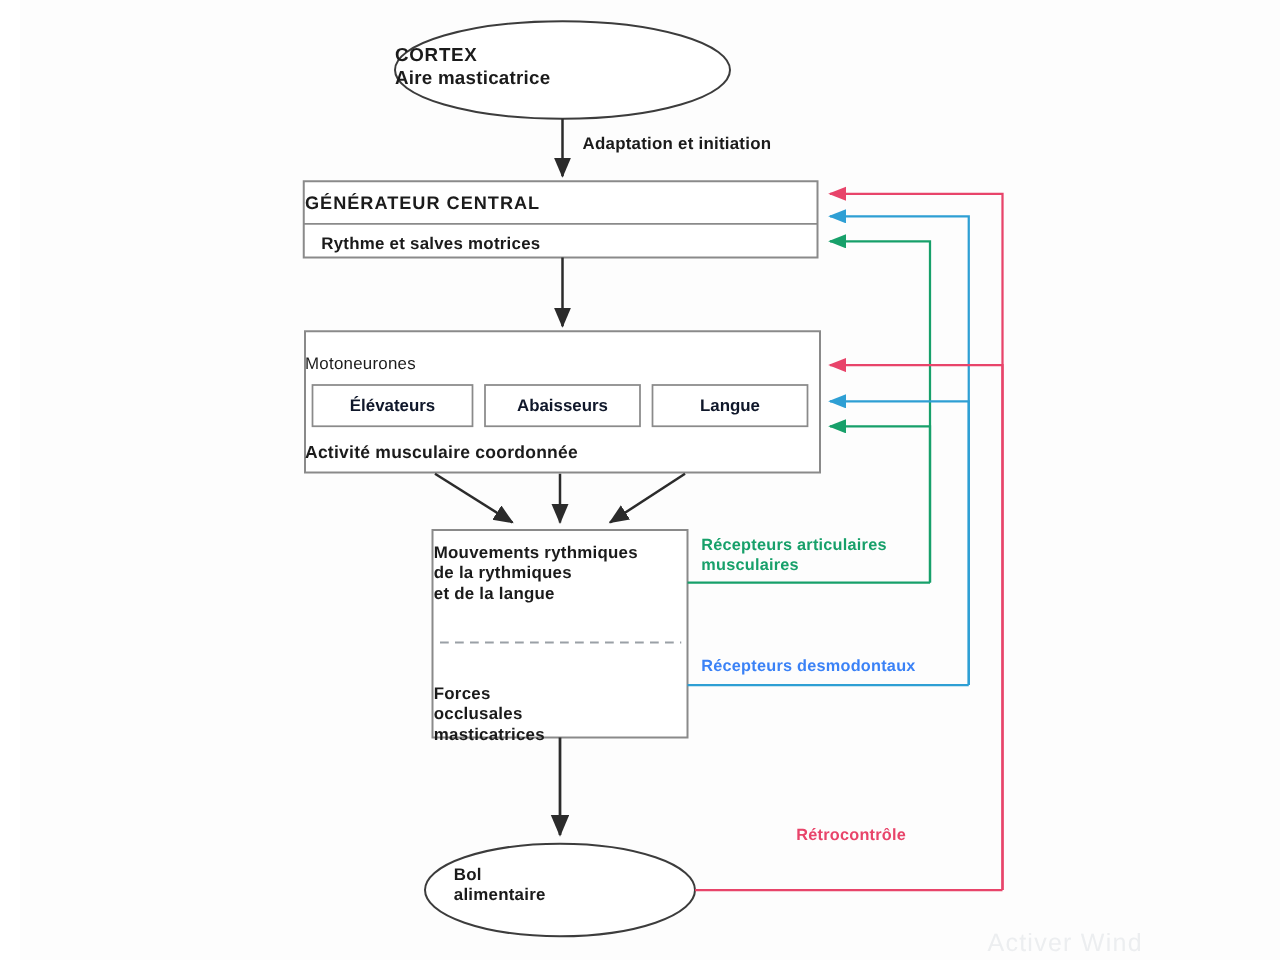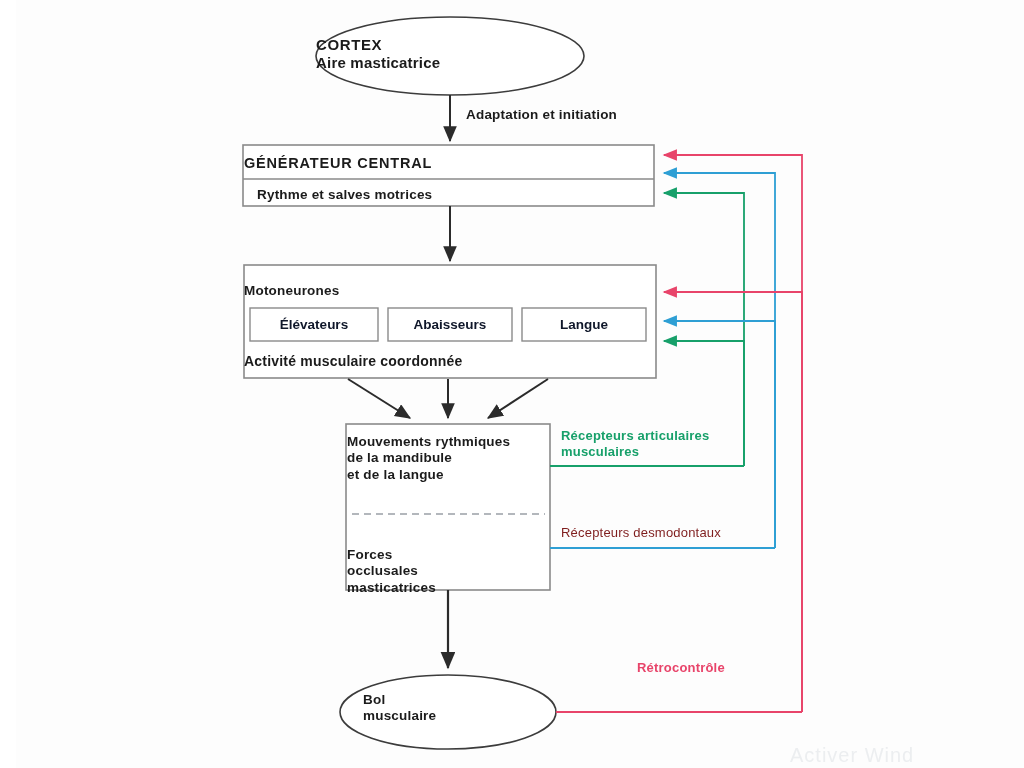--- a/index.html
+++ b/index.html
@@ -53,21 +53,21 @@
   .lbl-gen-title {
     left: 244px; top: 155px; width: 410px;
     font-size: 14.5px; font-weight: bold; letter-spacing: 0.8px;
   }
   .lbl-gen-sub {
     left: 244px; top: 187px; width: 407px;
     font-size: 13.5px; font-weight: bold; padding-left: 13px;
   }
   .lbl-moto-title {
     left: 244px; top: 283px; width: 459px;
-    font-size: 13.5px; font-weight: bold;
+    font-size: 13.5px; font-weight: normal;
   }
   .lbl-moto-sub {
     left: 244px; top: 353px; width: 412px;
     font-size: 14px; font-weight: bold;
   }
   .sub-box-label {
     position: absolute;
     font-size: 13.5px;
     font-weight: bold;
     color: #0f172a;
@@ -89,22 +89,22 @@
     left: 363px; top: 692px; width: 190px;
     font-size: 13.5px; font-weight: bold;
   }
   .lbl-green {
     left: 561px; top: 428px; width: 200px;
     font-size: 13px; font-weight: bold; text-align: left;
     color: #17a06a;
   }
   .lbl-blue {
     left: 561px; top: 525px; width: 230px;
-    font-size: 13px; font-weight: normal; text-align: left;
-    color: #7f1d1d;
+    font-size: 13px; font-weight: bold; text-align: left;
+    color: #3b82f6;
   }
   .lbl-red {
     left: 637px; top: 660px; width: 190px;
     font-size: 13px; font-weight: bold; text-align: left;
     color: #e8446a;
   }
   .watermark {
     position: absolute;
     left: 790px; top: 744px;
     font-size: 20px;
@@ -184,33 +184,33 @@
   <div class="node-text lbl-gen-sub">Rythme et salves motrices</div>
 
   <div class="node-text lbl-moto-title">Motoneurones</div>
   <div class="sub-box-label sb1">Élévateurs</div>
   <div class="sub-box-label sb2">Abaisseurs</div>
   <div class="sub-box-label sb3">Langue</div>
   <div class="node-text lbl-moto-sub">Activité musculaire coordonnée</div>
 
   <div class="node-text lbl-mouv">
     <div>Mouvements rythmiques</div>
-    <div>de la mandibule</div>
+    <div>de la rythmiques</div>
     <div>et de la langue</div>
   </div>
 
   <div class="node-text lbl-forces">
     <div>Forces</div>
     <div>occlusales</div>
     <div>masticatrices</div>
   </div>
 
   <div class="node-text lbl-bol">
     <div>Bol</div>
-    <div>musculaire</div>
+    <div>alimentaire</div>
   </div>
 
   <div class="node-text lbl-green">
     <div>Récepteurs articulaires</div>
     <div>musculaires</div>
   </div>
 
   <div class="node-text lbl-blue">Récepteurs desmodontaux</div>
 
   <div class="node-text lbl-red">Rétrocontrôle</div>

